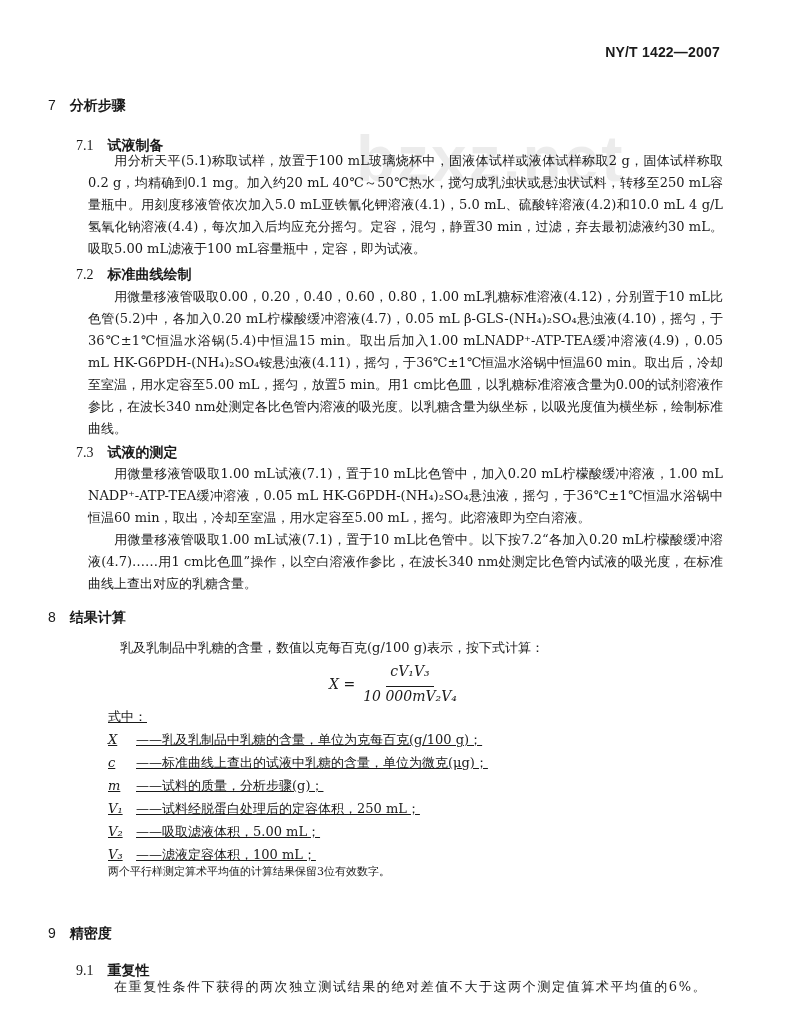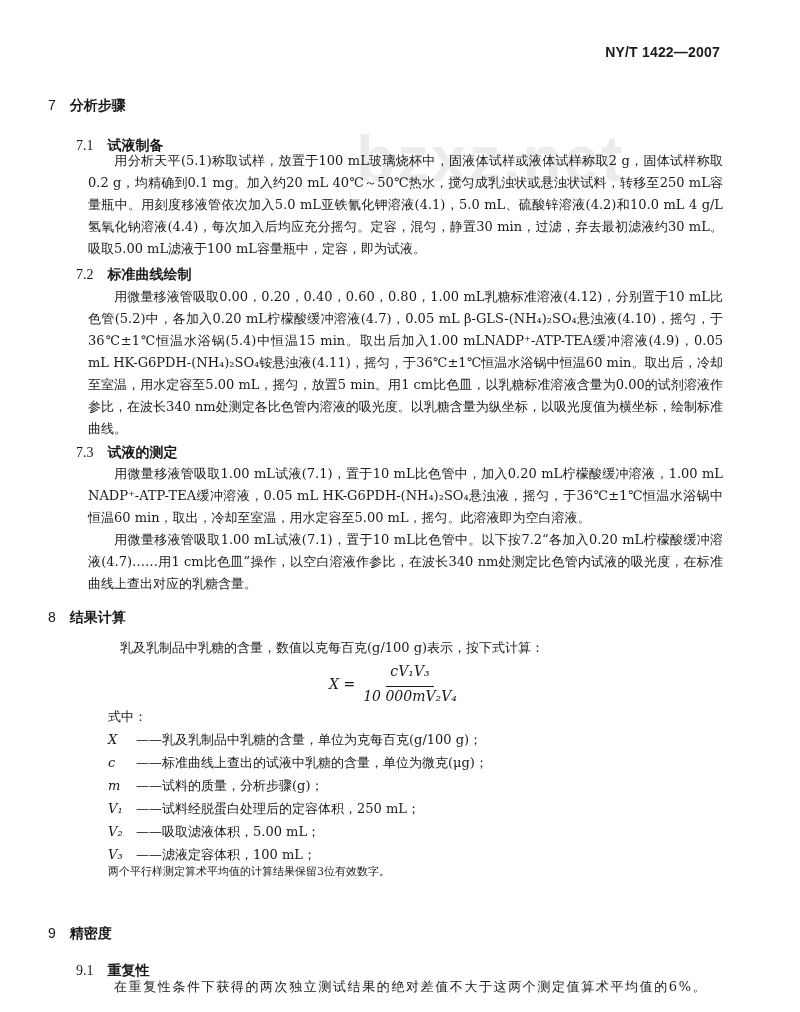--- a/index.html
+++ b/index.html
@@ -38,21 +38,21 @@
     font-size: 13px; line-height: 22px; text-align: justify; margin-left: 12px;
   }
   .para .ind { display: inline-block; width: 26px; }
   .formula {
     position: absolute; left: 329px; top: 663px;
     font-size: 14px; font-style: italic; display: flex; align-items: center;
   }
   .frac { display: inline-flex; flex-direction: column; align-items: center; margin-left: 4px; }
   .frac .num-part { padding: 0 4px 7px; border-bottom: 1px solid #1a1a1a; }
   .frac .den-part { padding: 1px 4px 0; }
-  .defs { position: absolute; left: 108px; top: 706px; font-size: 13px; }
+  .defs { position: absolute; left: 108px; top: 706px; font-size: 13px; text-decoration: underline; }
   .defs .lbl { line-height: 22px; }
   .def-row { display: flex; line-height: 23px; }
   .def-row .sym { width: 28px; font-style: italic; text-align: left; }
   .note { position: absolute; left: 108px; top: 864px; font-size: 11px; }
 </style>
 </head>
 <body>
 
 <div class="page">
 

